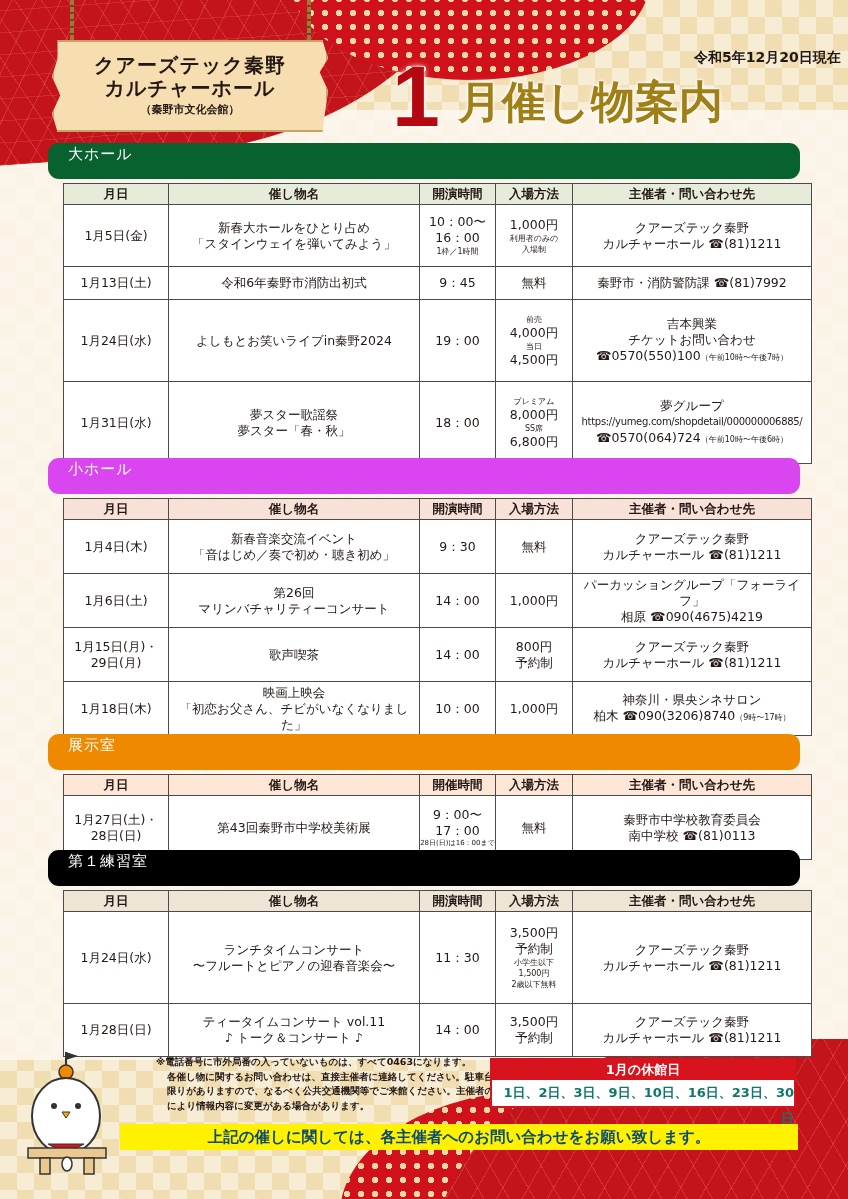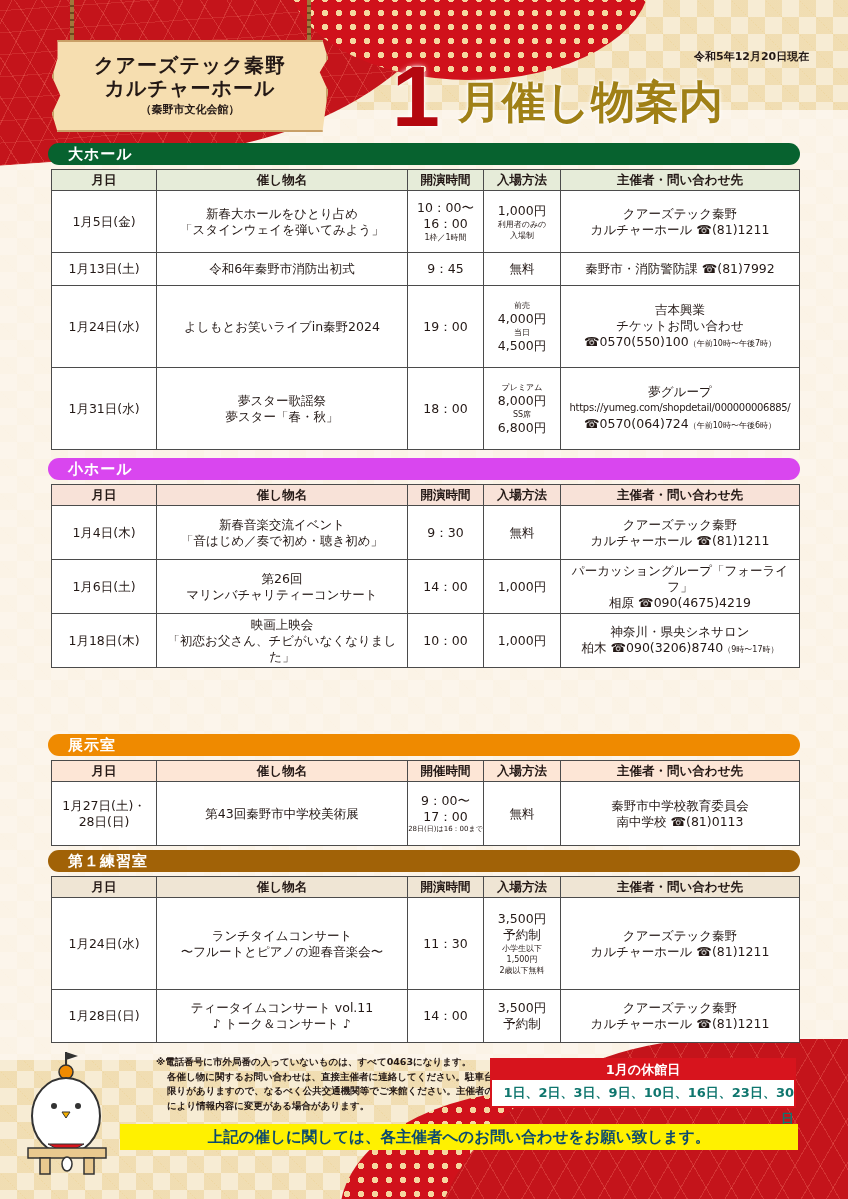--- a/index.html
+++ b/index.html
@@ -53,21 +53,21 @@
     position: absolute; left: 340px; bottom: -140px; width: 420px; height: 250px;
     border-radius: 50%;
     background: #d0111b;
     background-image: radial-gradient(circle, #f5d7a0 3px, transparent 3.5px);
     background-size: 14px 14px;
   }
 
   
   .date-note {
     position: absolute; left: 694px; top: 49px;
-    font-size: 11px; color: #231815; font-weight: bold;
+    font-size: 14px; color: #231815; font-weight: bold;
   }
   .chain { position: absolute; top: 0; width: 4px; height: 44px;
     background: repeating-linear-gradient(180deg, #a0783c 0 5px, #6b4a1d 5px 7px); }
   .signboard {
     position: absolute; left: 52px; top: 40px; width: 276px; height: 92px;
     background: #f6deb0;
     border: 2px solid #c9a068;
     box-shadow: 0 3px 0 #b89157;
     text-align: center;
     clip-path: polygon(2% 0, 98% 0, 100% 20%, 97% 35%, 100% 55%, 98% 100%, 2% 100%, 0 80%, 3% 60%, 0 40%, 2% 20%);
@@ -86,26 +86,26 @@
   }
   .title-text {
     font-size: 44px; font-weight: bold; color: #a08016; margin-left: 18px;
     line-height: 60px; padding-bottom: 4px;
     text-shadow: 0 0 5px #fff, 0 0 3px #fff, 0 0 2px #fff;
   }
 
   
   .section { position: absolute; left: 48px; width: 752px; }
   .sec-bar {
-    height: 22px; border-radius: 11px; color: #fff;
-    font-weight: bold; font-size: 15px; line-height: 22px;
+    height: 36px; border-radius: 11px; color: #fff;
+    font-weight: normal; font-size: 15px; line-height: 22px;
     padding-left: 20px; letter-spacing: 1px;
   }
   table.ev {
-    width: 748px; margin: 4px 0 0 3px;
+    width: 748px; margin: 4px 0 0 15px;
     border-collapse: collapse; background: #fff; table-layout: fixed;
   }
   table.ev th, table.ev td {
     border: 1.3px solid #4b4b4b;
     text-align: center; vertical-align: middle;
     font-size: 12px; line-height: 16px; color: #231815;
   }
   table.ev th { font-weight: bold; font-size: 12.5px; height: 21px; }
   table.ev td { font-size: 12.5px; }
   .c-date { width: 105px; }
@@ -118,21 +118,21 @@
   .blk   { display: block; }
   .url   { font-size: 10px; letter-spacing: -0.3px; display: block; }
   .note  { font-size: 8px; }
 
   .green .sec-bar { background: #07622f; }
   .green th { background: #e6ecd9; }
   .red .sec-bar { background: #d946ef; }
   .red th { background: #f8e2d8; }
   .orange .sec-bar { background: #ef8a00; }
   .orange th { background: #fde6d6; }
-  .olive .sec-bar { background: #a16207; }
+  .olive .sec-bar { background: #000000; }
   .olive th { background: #efe5d4; }
 
   
   .notes {
     position: absolute; left: 120px; top: 1055px; width: 365px;
     font-size: 9.5px; line-height: 14.5px; font-weight: bold; color: #231815; margin-left: 36px;
   }
   .notes p { padding-left: 11px; text-indent: -11px; }
   .closed-box {
     position: absolute; left: 490px; top: 1058px; width: 306px; height: 50px;
@@ -302,20 +302,36 @@
         <span class="blk">マリンバチャリティーコンサート</span>
       </td>
       <td>14：00</td>
       <td>1,000円</td>
       <td>
         <span class="blk">パーカッショングループ「フォーライフ」</span>
         <span class="blk">相原 ☎090(4675)4219</span>
       </td>
     </tr>
     <tr style="height:54px">
+      <td>
+        <span class="blk">1月15日(月)・</span>
+        <span class="blk">29日(月)</span>
+      </td>
+      <td>歌声喫茶</td>
+      <td>14：00</td>
+      <td>
+        <span class="blk">800円</span>
+        <span class="blk">予約制</span>
+      </td>
+      <td>
+        <span class="blk">クアーズテック秦野</span>
+        <span class="blk">カルチャーホール ☎(81)1211</span>
+      </td>
+    </tr>
+    <tr style="height:54px">
       <td>1月18日(木)</td>
       <td>
         <span class="blk">映画上映会</span>
         <span class="blk">「初恋お父さん、チビがいなくなりました」</span>
       </td>
       <td>10：00</td>
       <td>1,000円</td>
       <td>
         <span class="blk">神奈川・県央シネサロン</span>
         <span class="blk"><span>柏木 ☎090(3206)8740</span><span class="note">（9時〜17時）</span></span>

